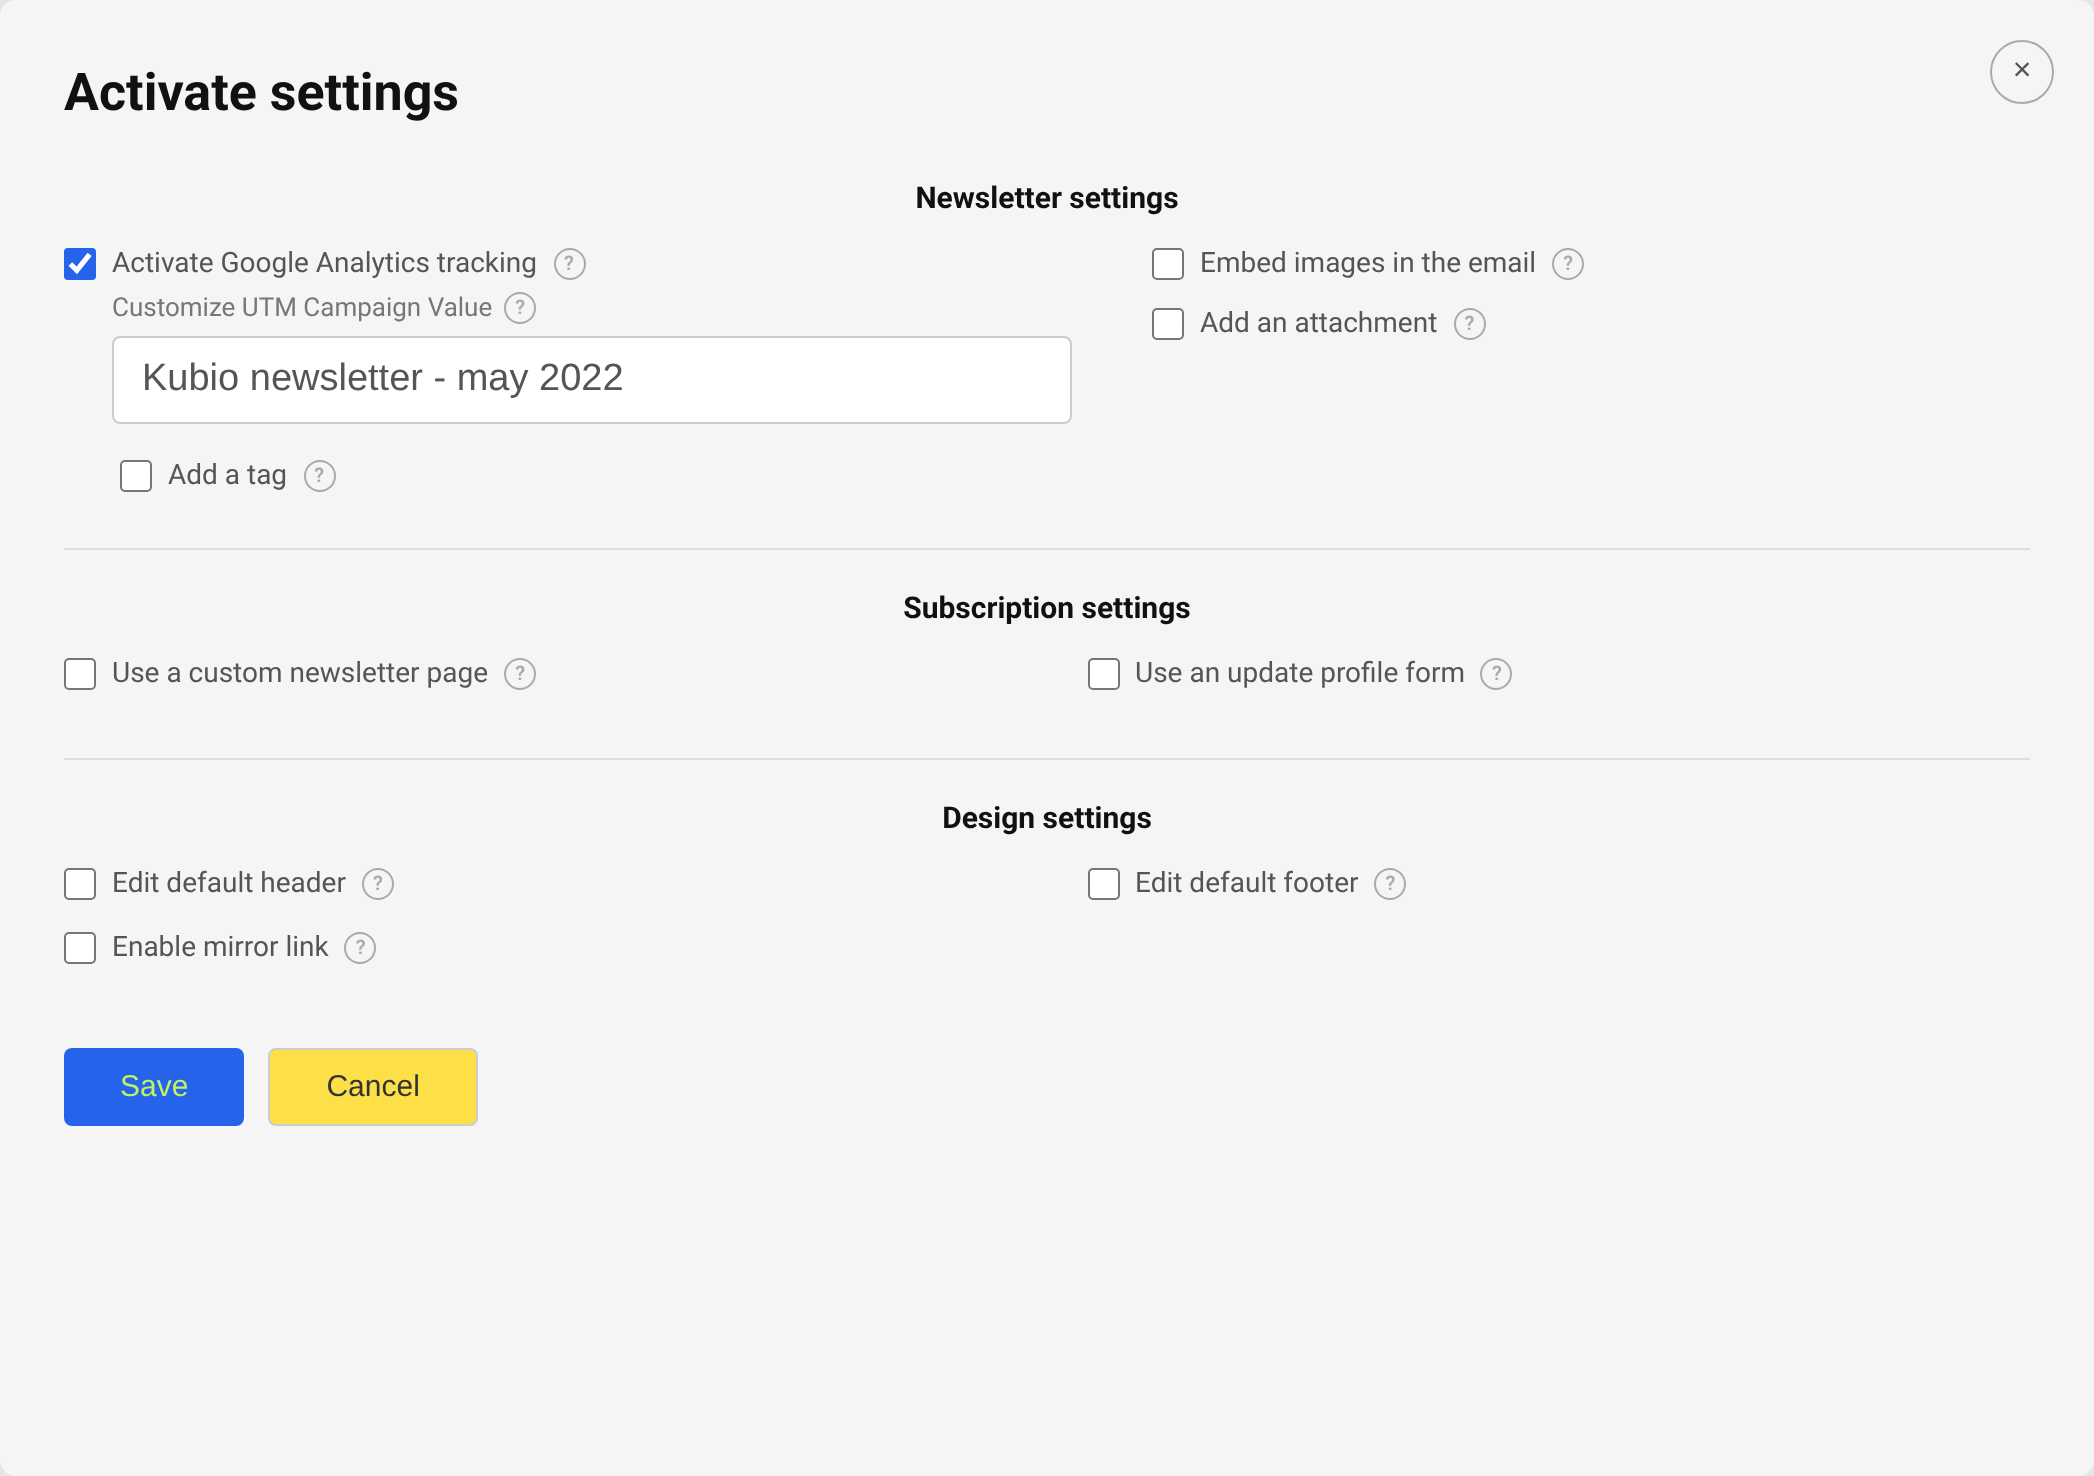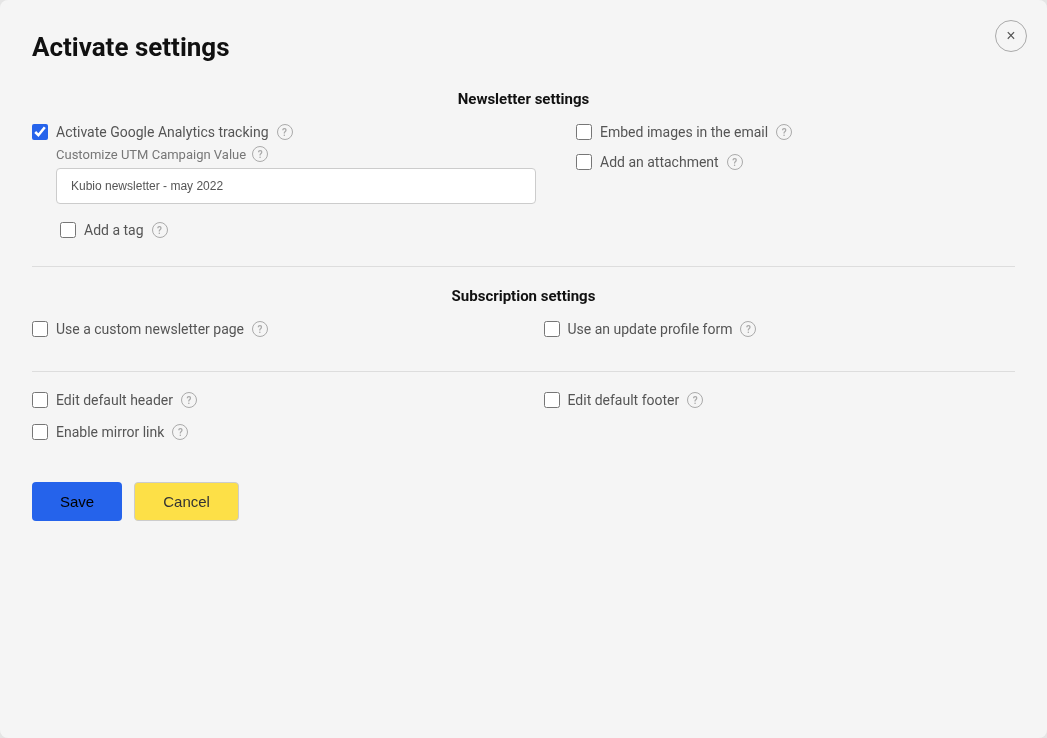--- a/index.html
+++ b/index.html
@@ -117,21 +117,21 @@
       gap: 6px;
     }
 
     .utm-input {
       margin-left: 24px;
       width: 480px;
       max-width: 100%;
       padding: 10px 14px;
       border: 1px solid #ccc;
       border-radius: 4px;
-      font-size: 12px;
+      font-size: 19px;
       color: #555;
       background: #fff;
       outline: none;
     }
 
     .add-tag-row {
       margin-top: 16px;
       padding-left: 28px;
     }
 
@@ -142,21 +142,21 @@
     }
 
     .footer-actions {
       display: flex;
       gap: 12px;
       margin-top: 36px;
     }
 
     .btn-save {
       background: #2563eb;
-      color: #000000;
+      color: #bef264;
       border: none;
       border-radius: 4px;
       padding: 10px 28px;
       font-size: 15px;
       font-weight: 500;
       cursor: pointer;
     }
 
     .btn-cancel {
       background: #fde047;
@@ -249,20 +249,21 @@
             <span class="help-icon">?</span>
           </label>
         </div>
       </div>
     </div>
   </div>
 
   <hr class="divider">
 
   <div class="section">
+    <div class="section-title">Design settings</div>
 
     <div class="two-col">
       <div>
         <div class="checkbox-row">
           <input type="checkbox" id="edit-header" style="">
           <label for="edit-header">
             <span>Edit default header</span>
             <span class="help-icon">?</span>
           </label>
         </div>

